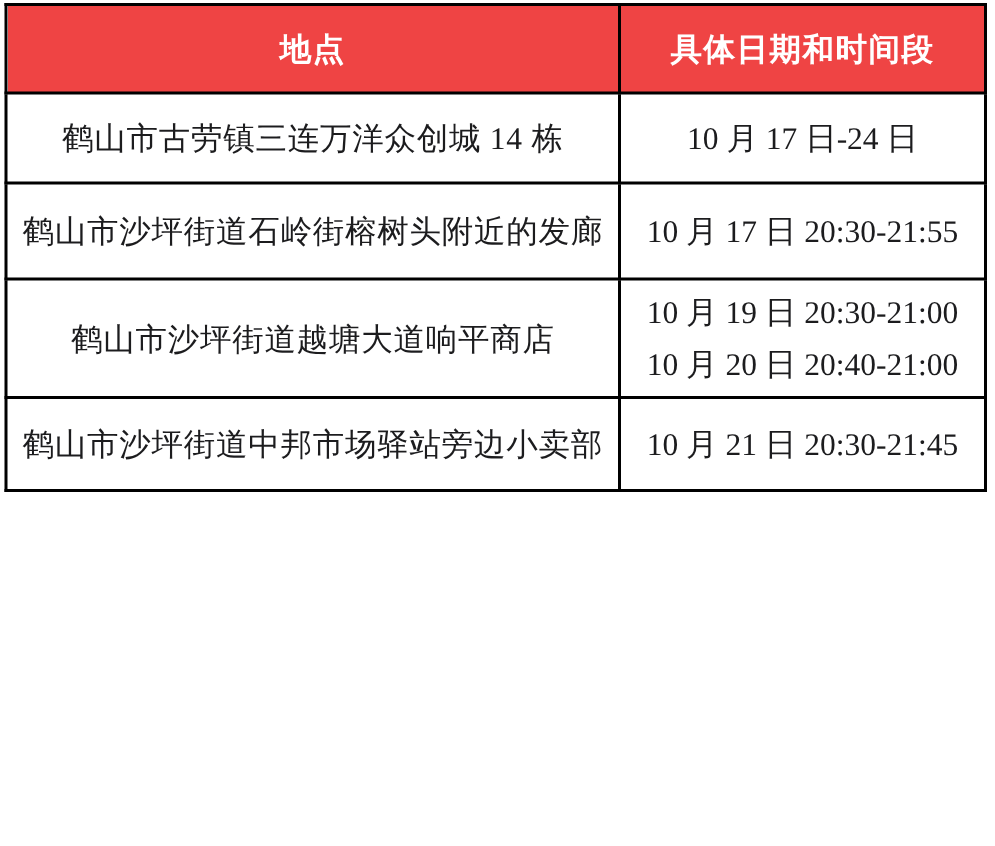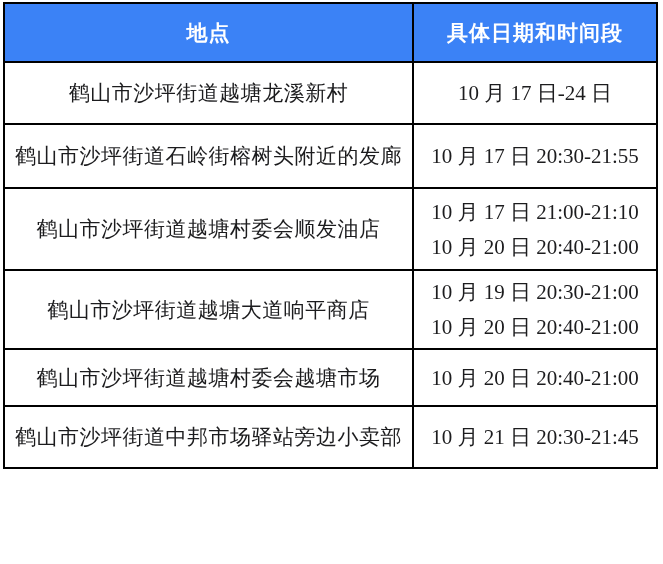--- a/index.html
+++ b/index.html
@@ -27,21 +27,21 @@
 
   th, td {
     border: 2px solid #000000;
     text-align: center;
     vertical-align: middle;
     padding: 0 4px;
     overflow: hidden;
   }
   thead tr { height: 59px; }
   th {
-    background: #3b82f6;
+    background: #ef4444;
     color: #ffffff;
     font-family: "Liberation Sans", "DejaVu Sans", sans-serif;
     font-weight: bold;
     font-size: 21px;
     letter-spacing: 1px;
   }
   td {
     font-family: "Liberation Serif", "DejaVu Serif", serif;
     font-size: 21px;
     color: #1c1c1e;
@@ -58,49 +58,36 @@
       <col class="col-location">
       <col class="col-datetime">
     </colgroup>
     <thead>
       <tr>
         <th>地点</th>
         <th>具体日期和时间段</th>
       </tr>
     </thead>
     <tbody>
-        <tr style="height: 62px;">
-          <td class="loc">鹤山市沙坪街道越塘龙溪新村</td>
+        <tr style="height: 60px;">
+          <td class="loc">鹤山市古劳镇三连万洋众创城 14 栋</td>
           <td class="dt">
             <div>10 月 17 日-24 日</div>
           </td>
         </tr>
         <tr style="height: 64px;">
           <td class="loc">鹤山市沙坪街道石岭街榕树头附近的发廊</td>
           <td class="dt">
             <div>10 月 17 日 20:30-21:55</div>
           </td>
         </tr>
-        <tr style="height: 82px;">
-          <td class="loc">鹤山市沙坪街道越塘村委会顺发油店</td>
-          <td class="dt">
-            <div>10 月 17 日 21:00-21:10</div>
-            <div>10 月 20 日 20:40-21:00</div>
-          </td>
-        </tr>
         <tr style="height: 64px;">
           <td class="loc">鹤山市沙坪街道越塘大道响平商店</td>
           <td class="dt">
             <div>10 月 19 日 20:30-21:00</div>
-            <div>10 月 20 日 20:40-21:00</div>
-          </td>
-        </tr>
-        <tr style="height: 57px;">
-          <td class="loc">鹤山市沙坪街道越塘村委会越塘市场</td>
-          <td class="dt">
             <div>10 月 20 日 20:40-21:00</div>
           </td>
         </tr>
         <tr style="height: 62px; margin-left: 20px;">
           <td class="loc">鹤山市沙坪街道中邦市场驿站旁边小卖部</td>
           <td class="dt">
             <div>10 月 21 日 20:30-21:45</div>
           </td>
         </tr>
       </tbody>

